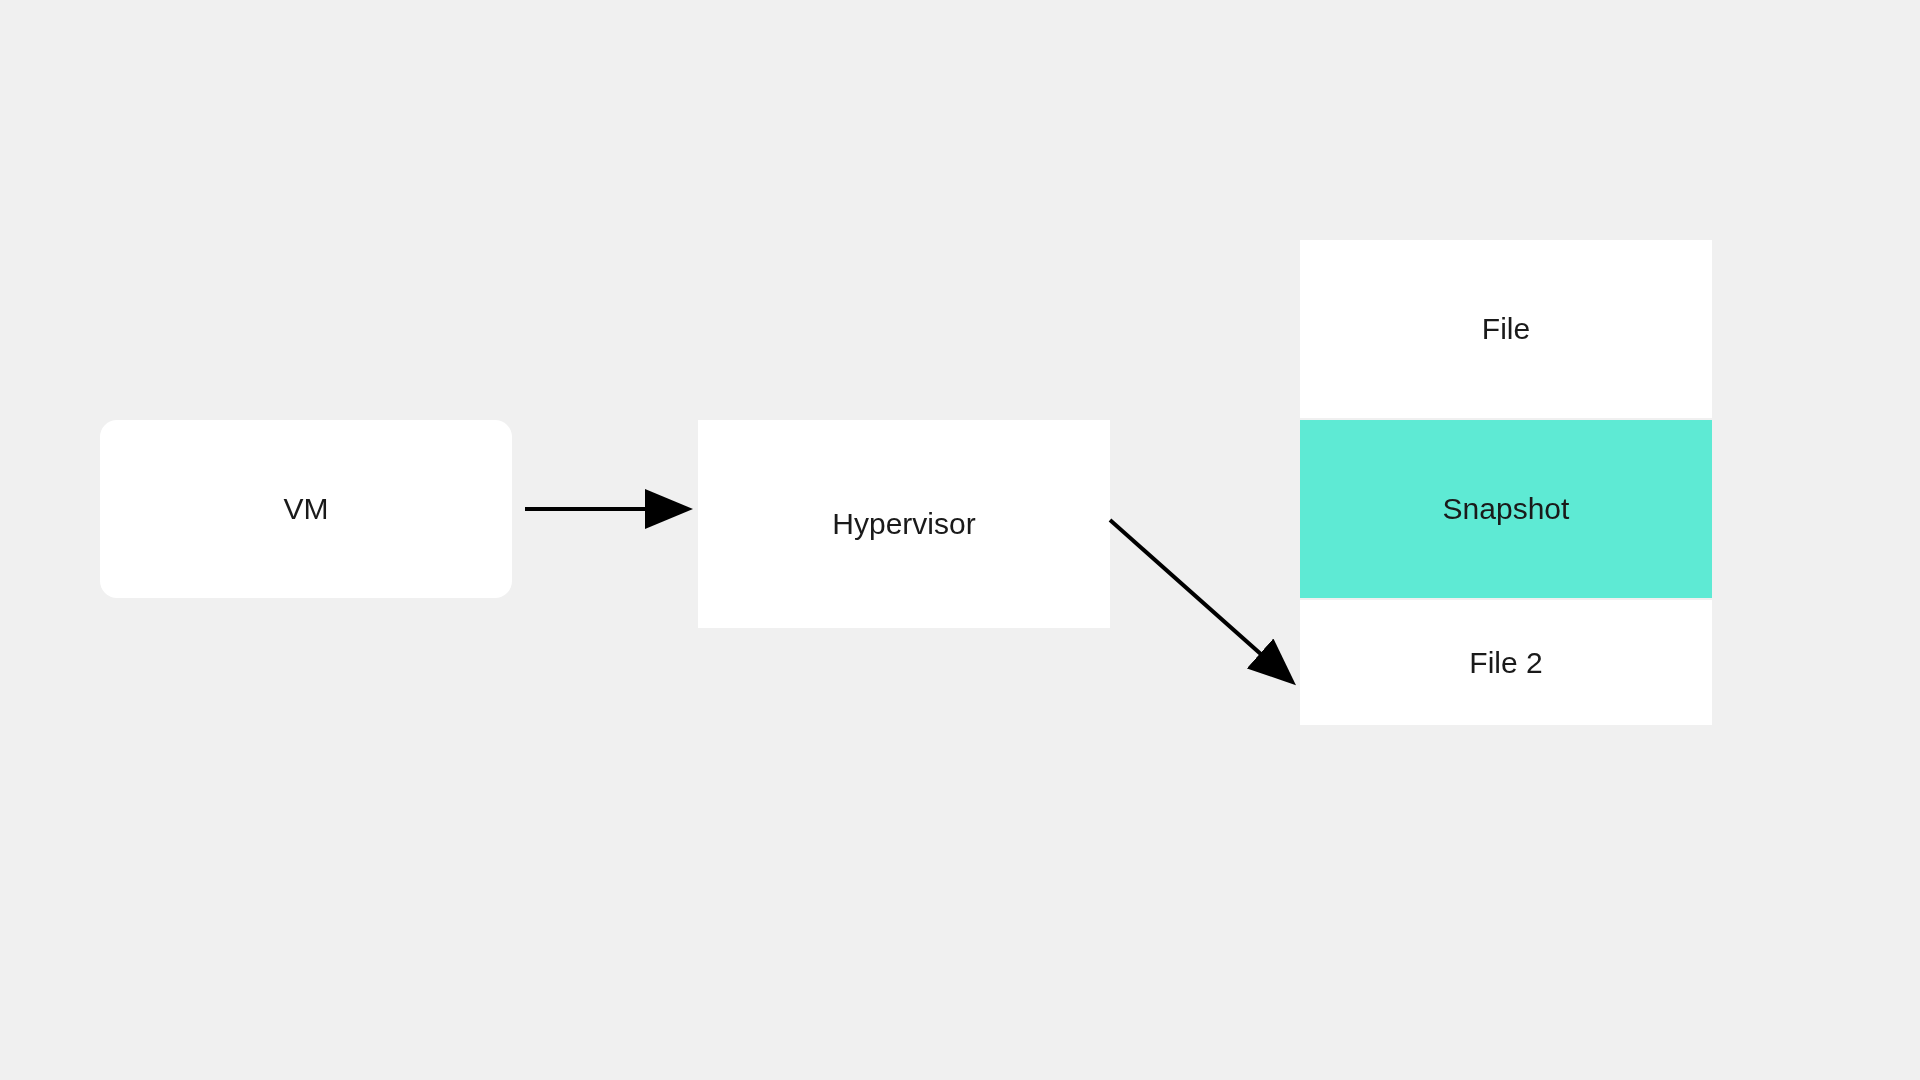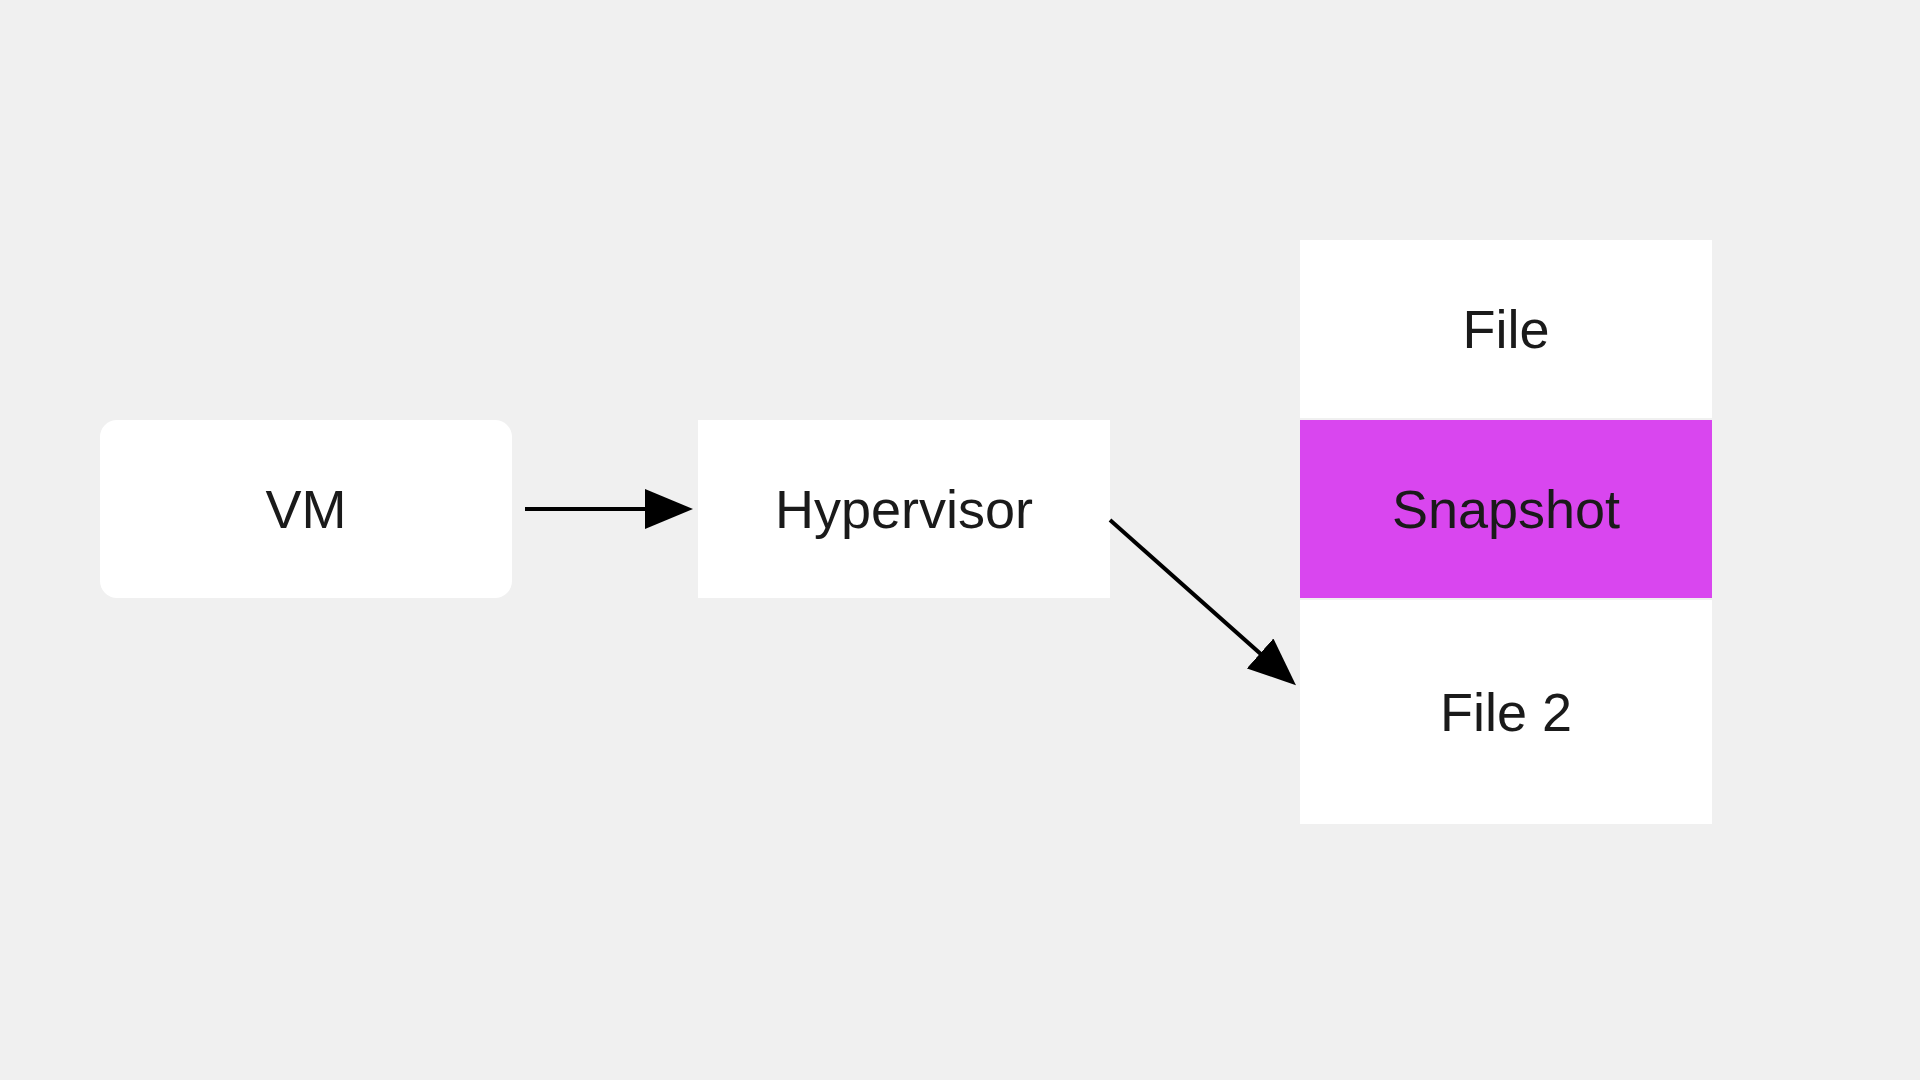--- a/index.html
+++ b/index.html
@@ -14,57 +14,57 @@
       font-family: 'Segoe UI', -apple-system, BlinkMacSystemFont, sans-serif;
       position: relative;
       overflow: hidden;
     }
     .box {
       position: absolute;
       background: #ffffff;
       display: flex;
       align-items: center;
       justify-content: center;
-      font-size: 54px;
+      font-size: 30px;
       font-weight: 400;
       color: #1a1a1a;
     }
     .box-highlight {
-      background: #d946ef;
+      background: #5eead4;
       align-items: center;
     }
     .arrow-svg {
       position: absolute;
       top: 0;
       left: 0;
       width: 1920px;
       height: 1080px;
       pointer-events: none;
     }
   </style>
 </head>
 <body>
 
 <div class="box" style="left:100px; top:420px; width:412px; height:178px;border-radius:17px;">
   <span>VM</span>
 </div>
 
-<div class="box" style="left:698px; top:420px; width:412px; height:178px;">
+<div class="box" style="left:698px; top:420px; width:412px; height:208px;">
   <span>Hypervisor</span>
 </div>
 
 <div class="box" style="left:1300px; top:240px; width:412px; height:178px;">
   <span>File</span>
 </div>
 
 <div class="box box-highlight" style="left:1300px; top:420px; width:412px; height:178px;">
   <span>Snapshot</span>
 </div>
 
-<div class="box" style="left:1300px; top:600px; width:412px; height:224px;">
+<div class="box" style="left:1300px; top:600px; width:412px; height:125px;">
   <span>File 2</span>
 </div>
 
 <svg class="arrow-svg">
   <defs>
     <marker id="arrowhead" markerWidth="12" markerHeight="10" refX="10" refY="5" orient="auto">
       <polygon points="0 0, 12 5, 0 10" fill="#000000"></polygon>
     </marker>
   </defs>
   <line x1="525" y1="509" x2="685" y2="509" stroke="#000000" stroke-width="4" marker-end="url(#arrowhead)"></line>

